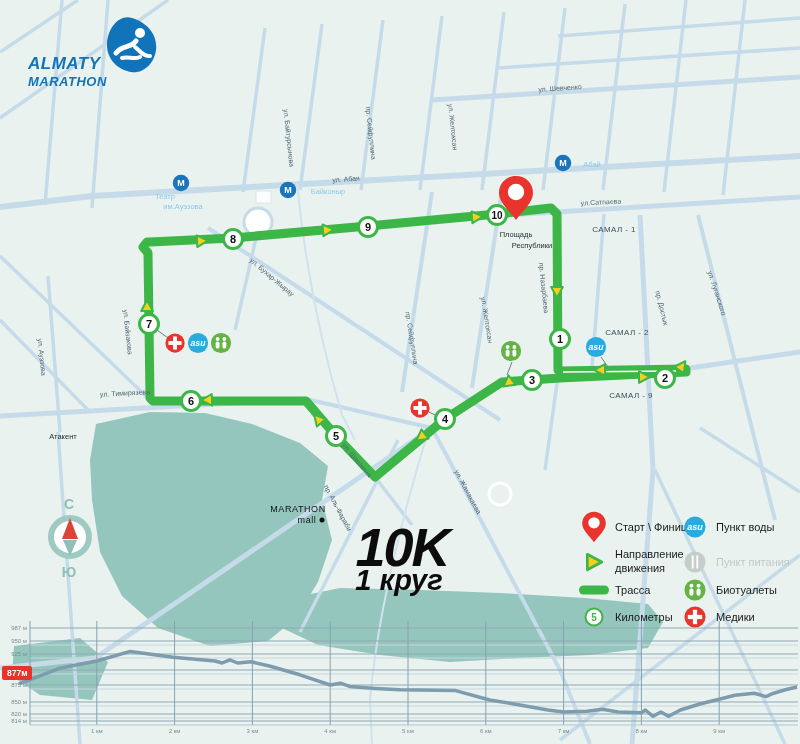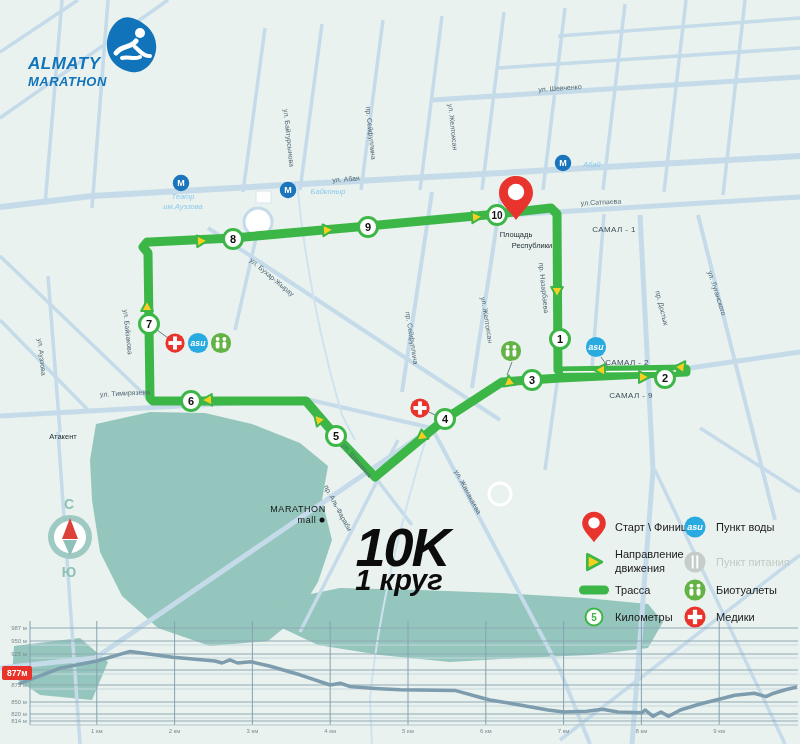--- a/index.html
+++ b/index.html
@@ -3,21 +3,21 @@
 <meta charset="utf-8">
 <style>
   html,body{margin:0;padding:0;}
   #app{position:relative;width:800px;height:744px;background:#e9f2ee;overflow:hidden;
        font-family:"Liberation Sans",sans-serif;}
   svg{display:block;}
   #map-svg,#chart-svg{position:absolute;left:0;top:0;}
   .lbl{position:absolute;white-space:nowrap;transform:translate(-50%,-50%) rotate(var(--r,0deg));}
   .lbl.street{font-size:7px;color:#4e6573;}
   .lbl.district{font-size:8px;color:#3c4e57;letter-spacing:.4px;}
-  .lbl.poiblue{font-size:7.5px;color:#8ccaec;font-style:italic;}
+  .lbl.poiblue{font-size:7.5px;color:#8ccaec;}
   .lbl.poidark{font-size:7.5px;color:#1c2a30;}
   .lbl.poibig{font-size:9px;color:#111;letter-spacing:.6px;}
   .icon{position:absolute;transform:translate(-50%,-50%);}
   .km-marker{position:absolute;transform:translate(-50%,-50%);width:16px;height:16px;background:#fff;
      border:3px solid #3db648;border-radius:50%;display:flex;align-items:center;justify-content:center;
      font-size:11px;font-weight:bold;color:#111;}
   .arrow{position:absolute;width:15px;height:15px;transform:translate(-50%,-50%) rotate(var(--r,0deg));}
   .mall-dot{position:absolute;width:5px;height:5px;border-radius:50%;background:#111;transform:translate(-50%,-50%);}
   #logo{position:absolute;left:22px;top:14px;width:190px;height:90px;}
   #logo .word{position:absolute;left:6px;font-style:italic;font-weight:bold;color:#1173b9;letter-spacing:.5px;}
@@ -188,23 +188,23 @@
       <div class="lbl street" style="left: 544px; top: 288px; --r: 84deg;">пр. Назарбаева</div>
       <div class="lbl street" style="left: 662px; top: 308px; --r: 76deg;">пр. Достык</div>
       <div class="lbl street" style="left: 717px; top: 293px; --r: 72deg;">ул. Луганского</div>
       <div class="lbl street" style="left: 128px; top: 332px; --r: 84deg;">ул. Байзакова</div>
       <div class="lbl street" style="left: 42px; top: 357px; --r: 84deg;">ул. Ауэзова</div>
       <div class="lbl street" style="left: 272px; top: 277px; --r: 40deg;">ул. Бухар-Жырау</div>
       <div class="lbl street" style="left: 357px; top: 460px; --r: 50deg;">ул. Шашкина</div>
       <div class="lbl street" style="left: 468px; top: 492px; --r: 62deg;">ул. Жамакаева</div>
       <div class="lbl street" style="left: 338px; top: 508px; --r: 62deg;">пр. Аль-Фараби</div>
       <div class="lbl district" style="left: 614px; top: 229px;">САМАЛ - 1</div>
-      <div class="lbl district" style="left: 627px; top: 362px;">САМАЛ - 2</div>
+      <div class="lbl district" style="left: 627px; top: 332px;">САМАЛ - 2</div>
       <div class="lbl district" style="left: 631px; top: 395px;">САМАЛ - 9</div>
-      <div class="lbl poiblue" style="left: 183px; top: 196px;">Театр</div>
+      <div class="lbl poiblue" style="left: 165px; top: 196px;">Театр</div>
       <div class="lbl poiblue" style="left: 183px; top: 206px;">им.Ауэзова</div>
       <div class="lbl poiblue" style="left: 328px; top: 191px;">Байконыр</div>
       <div class="lbl poiblue" style="left: 592px; top: 164px;">Абай</div>
       <div class="lbl poidark" style="left: 63px; top: 436px;">Атакент</div>
       <div class="lbl poidark" style="left: 516px; top: 234px;">Площадь</div>
       <div class="lbl poidark" style="left: 532px; top: 245px;">Республики</div>
       <div class="lbl poibig" style="left: 298px; top: 509px;">MARATHON</div>
       <div class="lbl poibig" style="left: 307px; top: 520px;">mall</div>
       <div class="mall-dot" style="left: 322px; top: 520px;"></div>
     </div>

